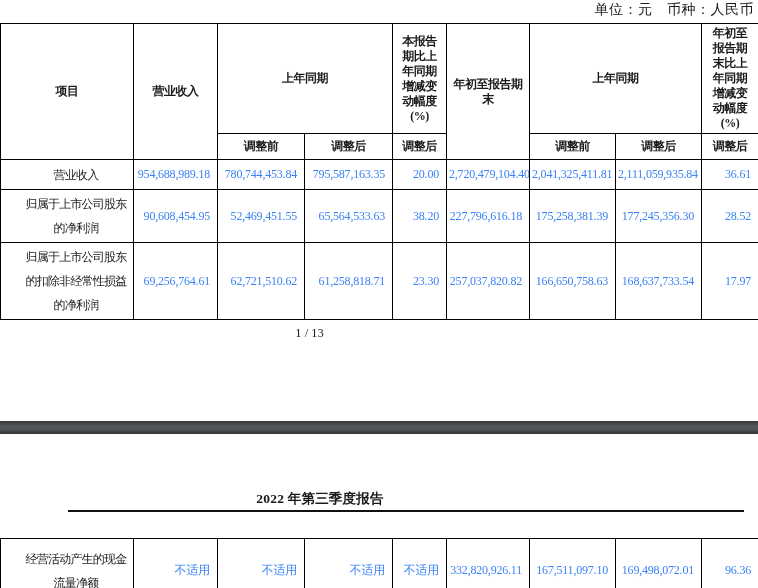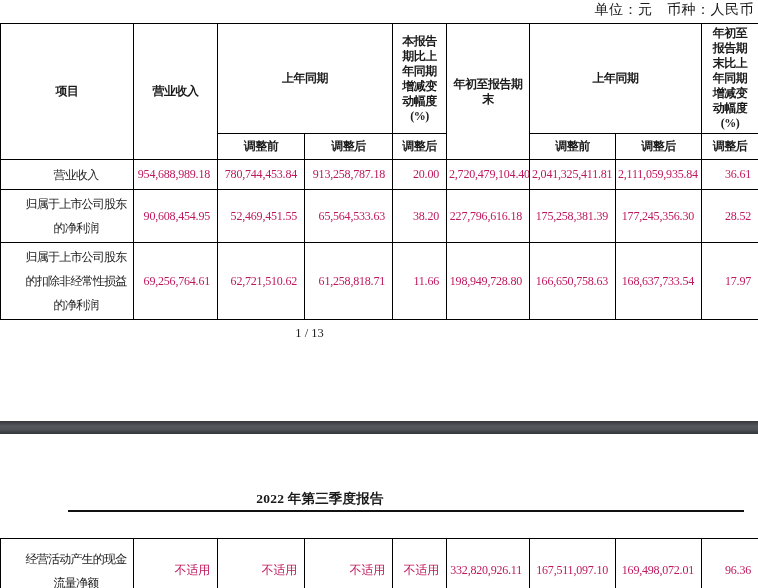--- a/index.html
+++ b/index.html
@@ -26,21 +26,21 @@
     font-weight:bold; font-size:12px; letter-spacing:-0.5px;
     padding:2px 3px; line-height:15px; text-align:center;
   }
   table.fin th.pct { padding:2px 8px; }
   td.lbl {
     font-size:12px; letter-spacing:-0.8px; text-align:center;
     padding:2px 2px 2px 20px; line-height:24px;
   }
   td.num {
     font-size:12px; text-align:right; padding:2px 7px 2px 2px;
-    color:#be185d; letter-spacing:-0.2px;
+    color:#3b82f6; letter-spacing:-0.2px;
   }
   #top-table { top:23px; }
   .pager {
     position:absolute; top:326px; left:0; width:619px;
     text-align:center; font-size:12.5px; white-space:pre;
   }
   .page-gap {
     position:absolute; top:421px; left:0; width:758px; height:13px;
     background:linear-gradient(180deg,#34383b 0%,#55595d 40%,#4f5357 65%,#313538 100%);
   }
@@ -87,21 +87,21 @@
     <th>调整后</th>
     <th>调整后</th>
     <th>调整前</th>
     <th>调整后</th>
     <th>调整后</th>
   </tr>
   <tr style="height:30px">
     <td class="lbl">营业收入</td>
     <td class="num">954,688,989.18</td>
     <td class="num">780,744,453.84</td>
-    <td class="num">913,258,787.18</td>
+    <td class="num">795,587,163.35</td>
     <td class="num">20.00</td>
     <td class="num">2,720,479,104.40</td>
     <td class="num">2,041,325,411.81</td>
     <td class="num">2,111,059,935.84</td>
     <td class="num">36.61</td>
   </tr>
   <tr style="height:52px">
     <td class="lbl">归属于上市公司股东的净利润</td>
     <td class="num">90,608,454.95</td>
     <td class="num">52,469,451.55</td>
@@ -110,22 +110,22 @@
     <td class="num">227,796,616.18</td>
     <td class="num">175,258,381.39</td>
     <td class="num">177,245,356.30</td>
     <td class="num">28.52</td>
   </tr>
   <tr style="height:48px">
     <td class="lbl">归属于上市公司股东的扣除非经常性损益的净利润</td>
     <td class="num">69,256,764.61</td>
     <td class="num">62,721,510.62</td>
     <td class="num">61,258,818.71</td>
-    <td class="num">11.66</td>
-    <td class="num">198,949,728.80</td>
+    <td class="num">23.30</td>
+    <td class="num">257,037,820.82</td>
     <td class="num">166,650,758.63</td>
     <td class="num">168,637,733.54</td>
     <td class="num">17.97</td>
   </tr>
 </tbody>
   </table>
 
 <div class="pager">1 / 13</div>
 
 <div class="page-gap"></div>

